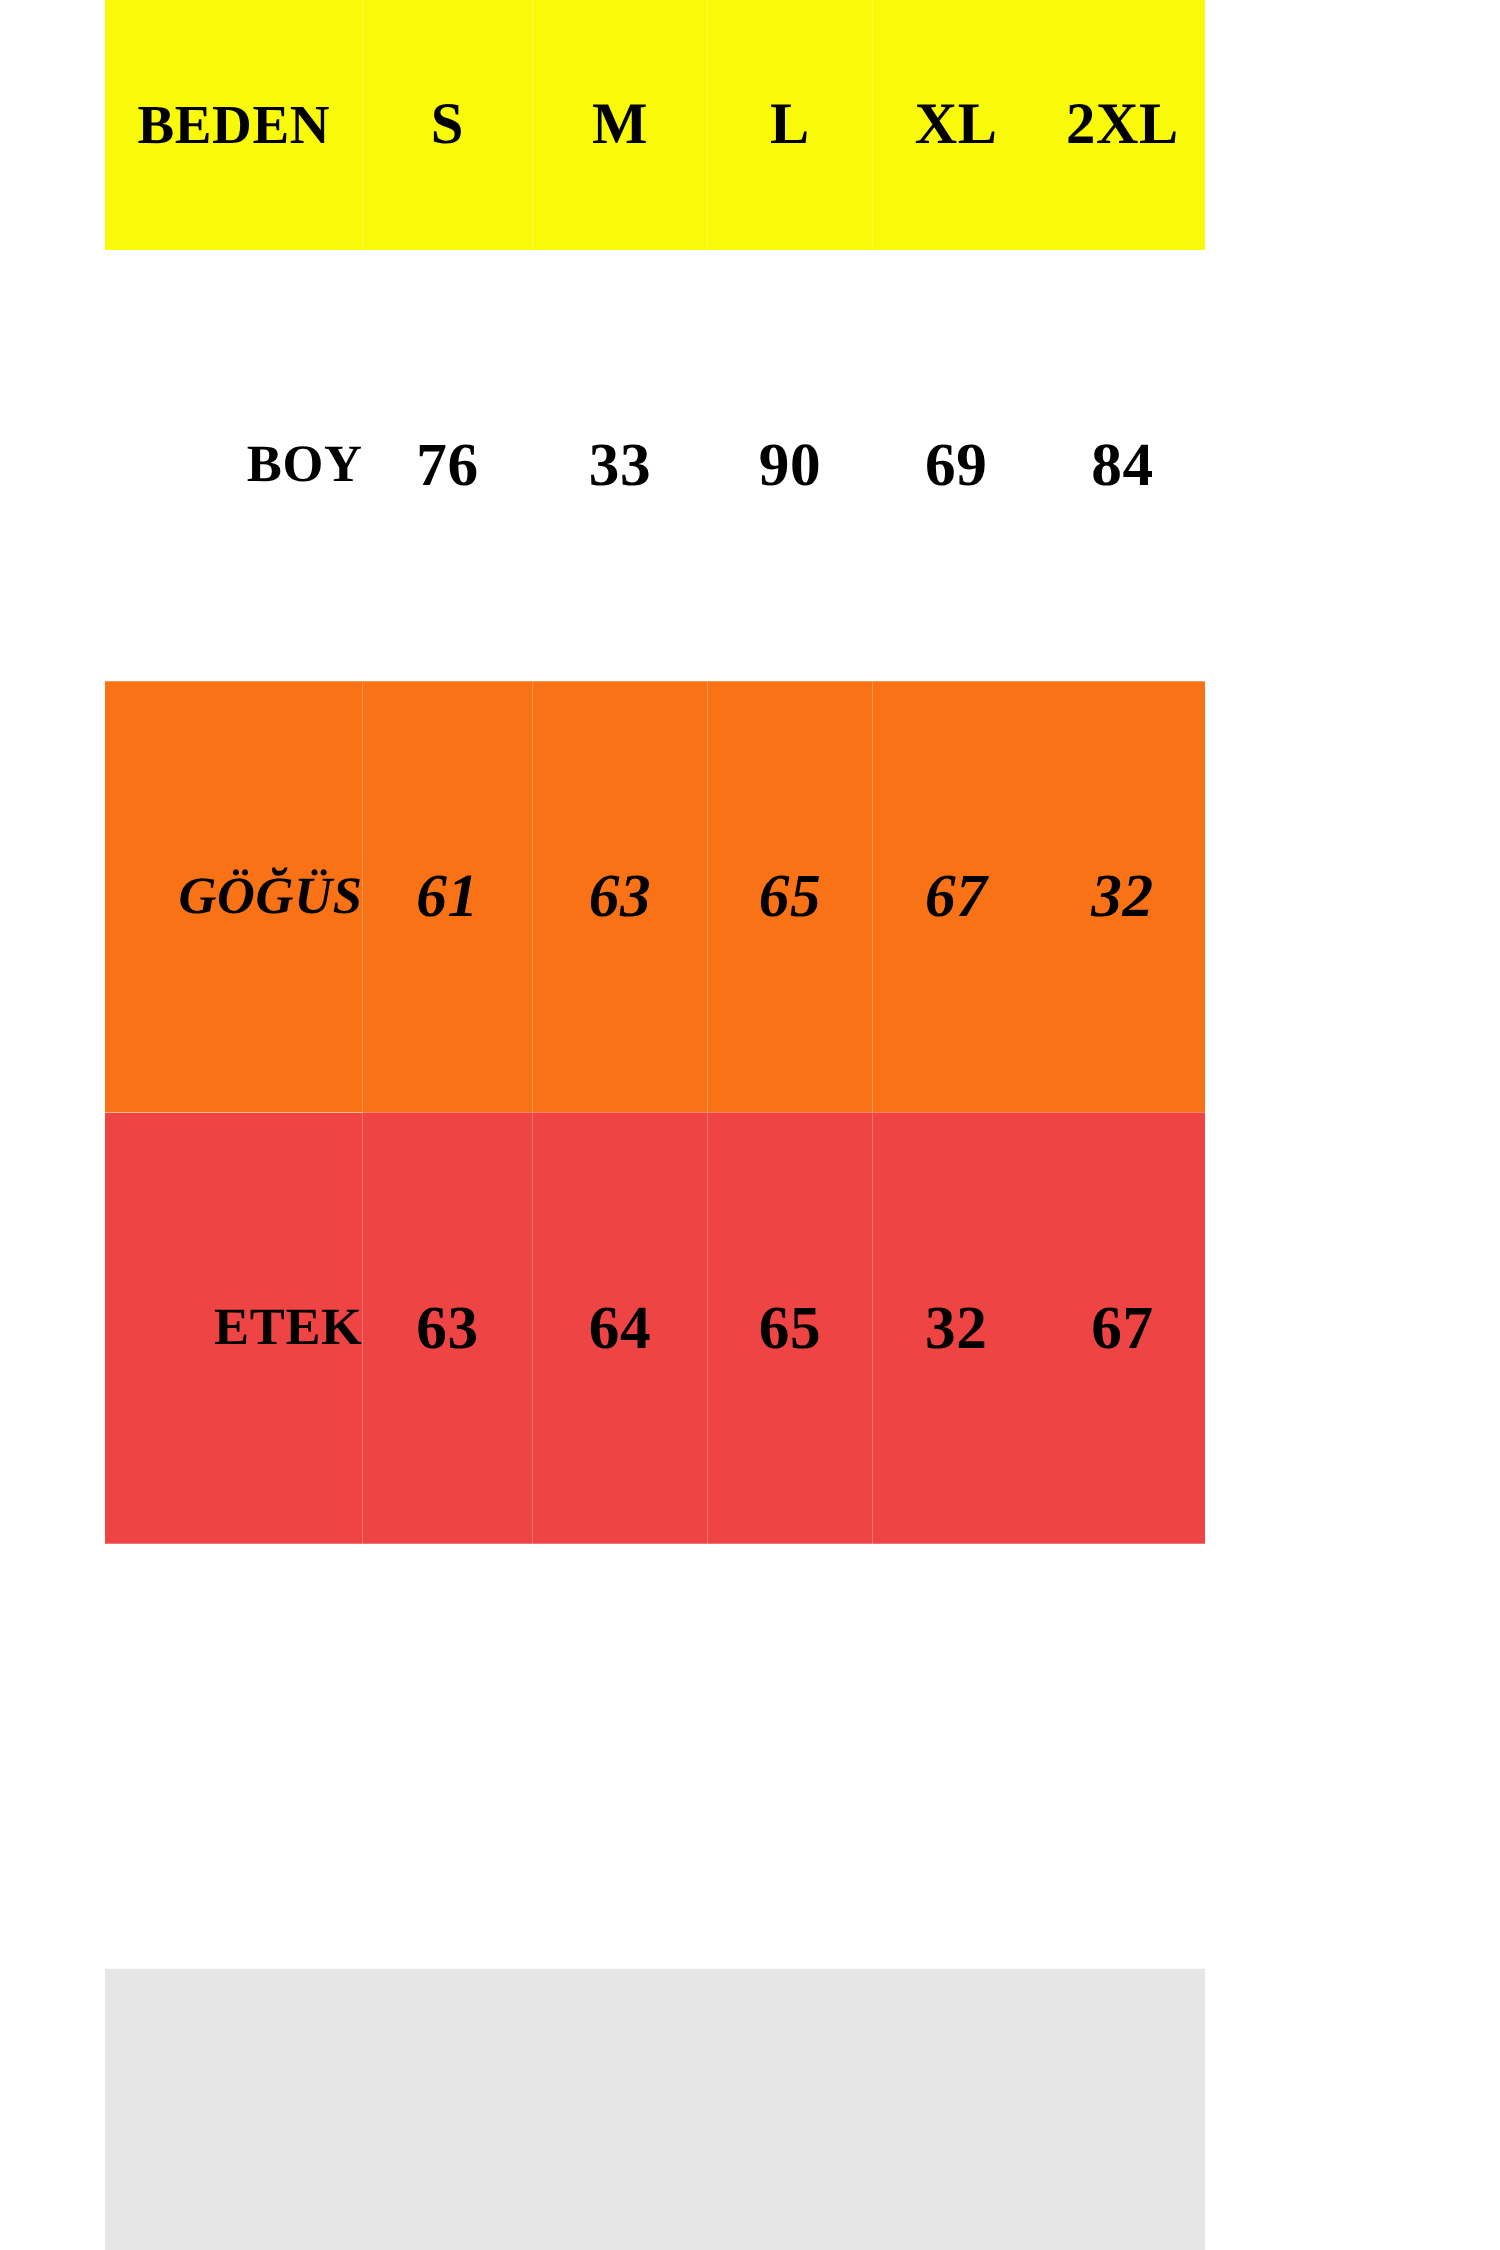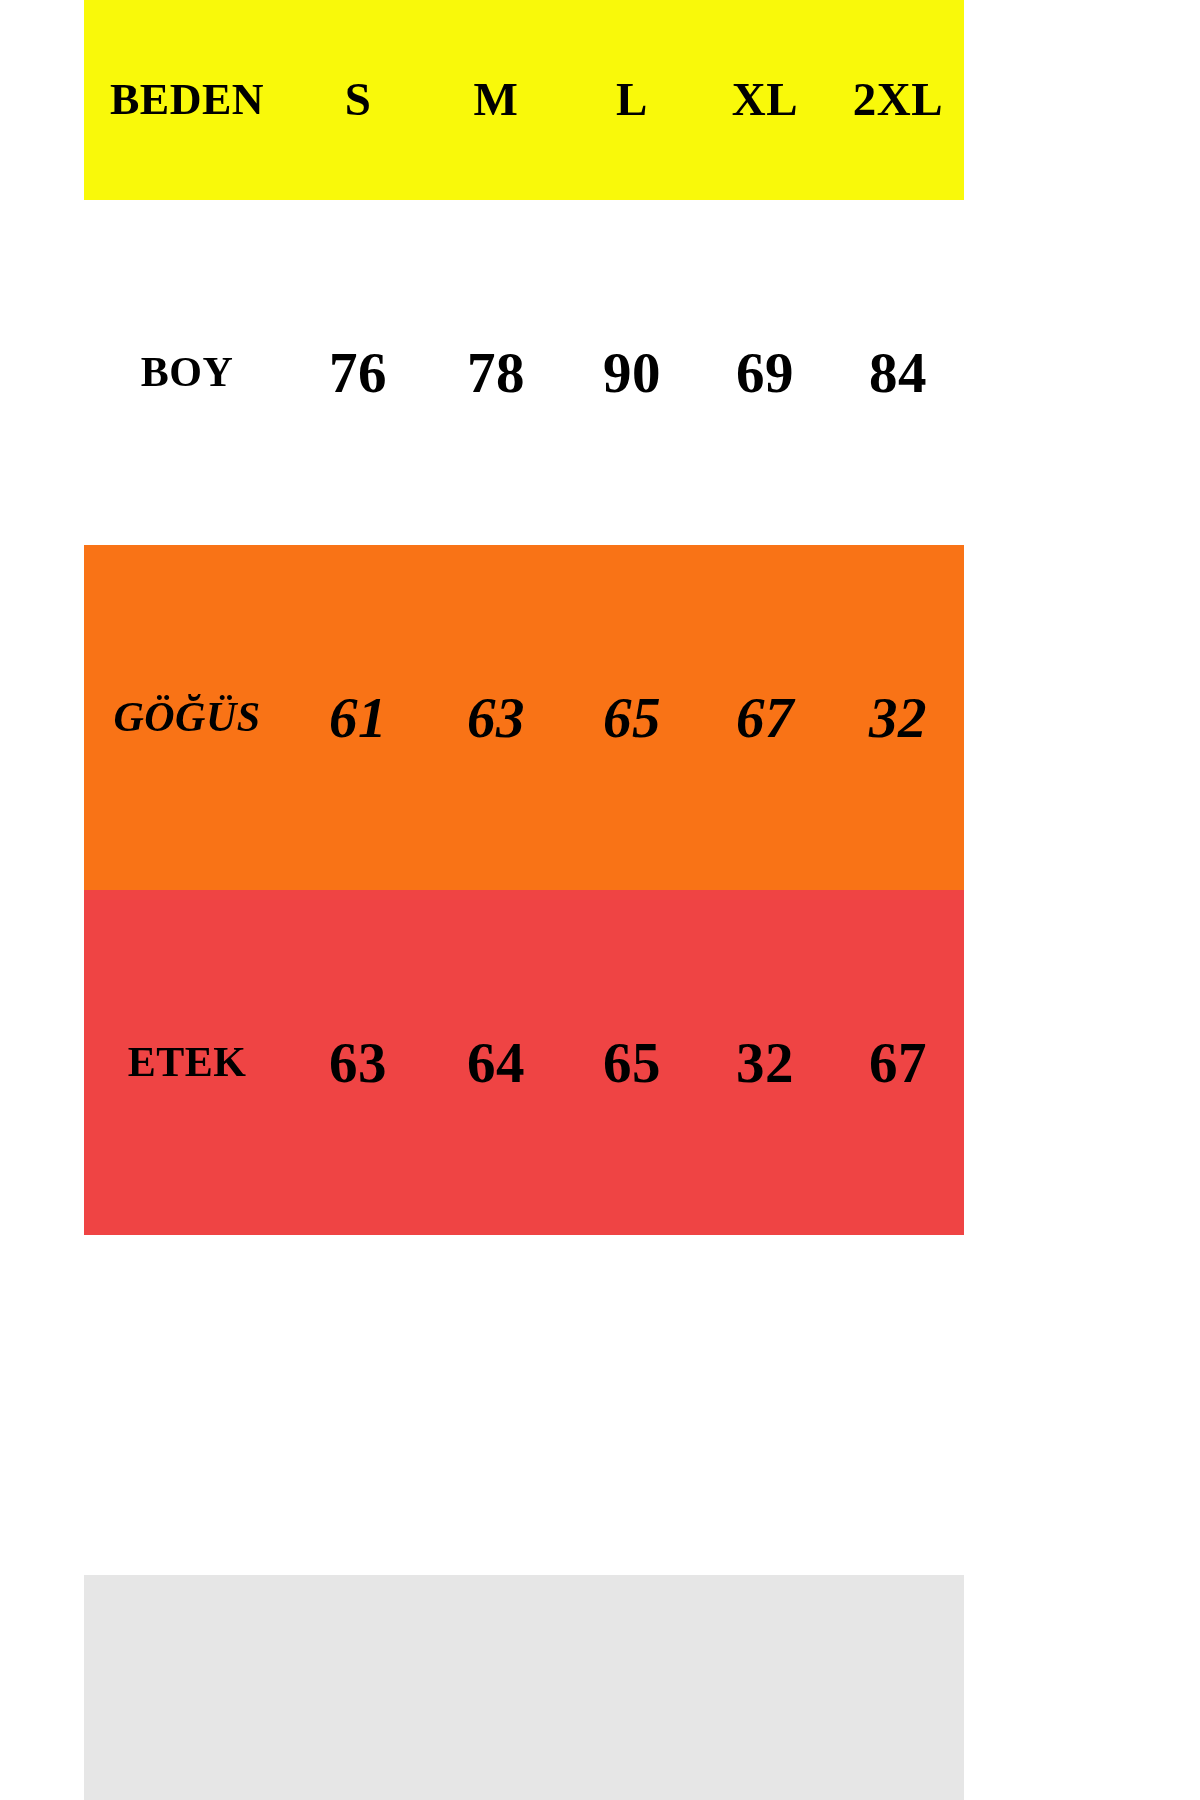--- a/index.html
+++ b/index.html
@@ -50,33 +50,33 @@
     background: #f9f90a;
     height: 200px;
     font-size: 47px;
     line-height: 1.05;
   }
   tr.header-row td.c-label {
     font-size: 44px;
   }
 
   tr.data-row td {
-    font-size: 57px;
+    font-size: 49px;
     line-height: 1.12;
   }
   tr.data-row td.rowlabel {
     font-size: 42px;
   }
   tr.row-boy td { height: 345px; background: #ffffff; }
   tr.row-gogus td { height: 345px; background: #f97316; font-style: italic; }
   tr.row-kol td { height: 340px; background: #ffffff; }
   tr.row-etek td { height: 345px; background: #ef4444; }
 
   
-  tr.data-row td.rowlabel { position: relative; }
+  tr.data-row td.rowlabel { position: relative; text-align: right; }
 
   .two-line {
     display: block;
     line-height: 1.25;
   }
   .bottom-fill {
     position: absolute;
     left: 84px;
     top: 1575px;
     width: 880px;
@@ -116,21 +116,21 @@
           <td>S</td>
           <td>M</td>
           <td>L</td>
           <td>XL</td>
           <td>2XL</td>
         </tr>
 
         <tr class="data-row row-boy">
           <td class="rowlabel">BOY</td>
           <td>76</td>
-          <td>78</td>
+          <td>33</td>
           <td>90</td>
           <td>69</td>
           <td>84</td>
         </tr>
 
         <tr class="data-row row-gogus">
           <td class="rowlabel">GÖĞÜS</td>
           <td>61</td>
           <td>63</td>
           <td>65</td>

